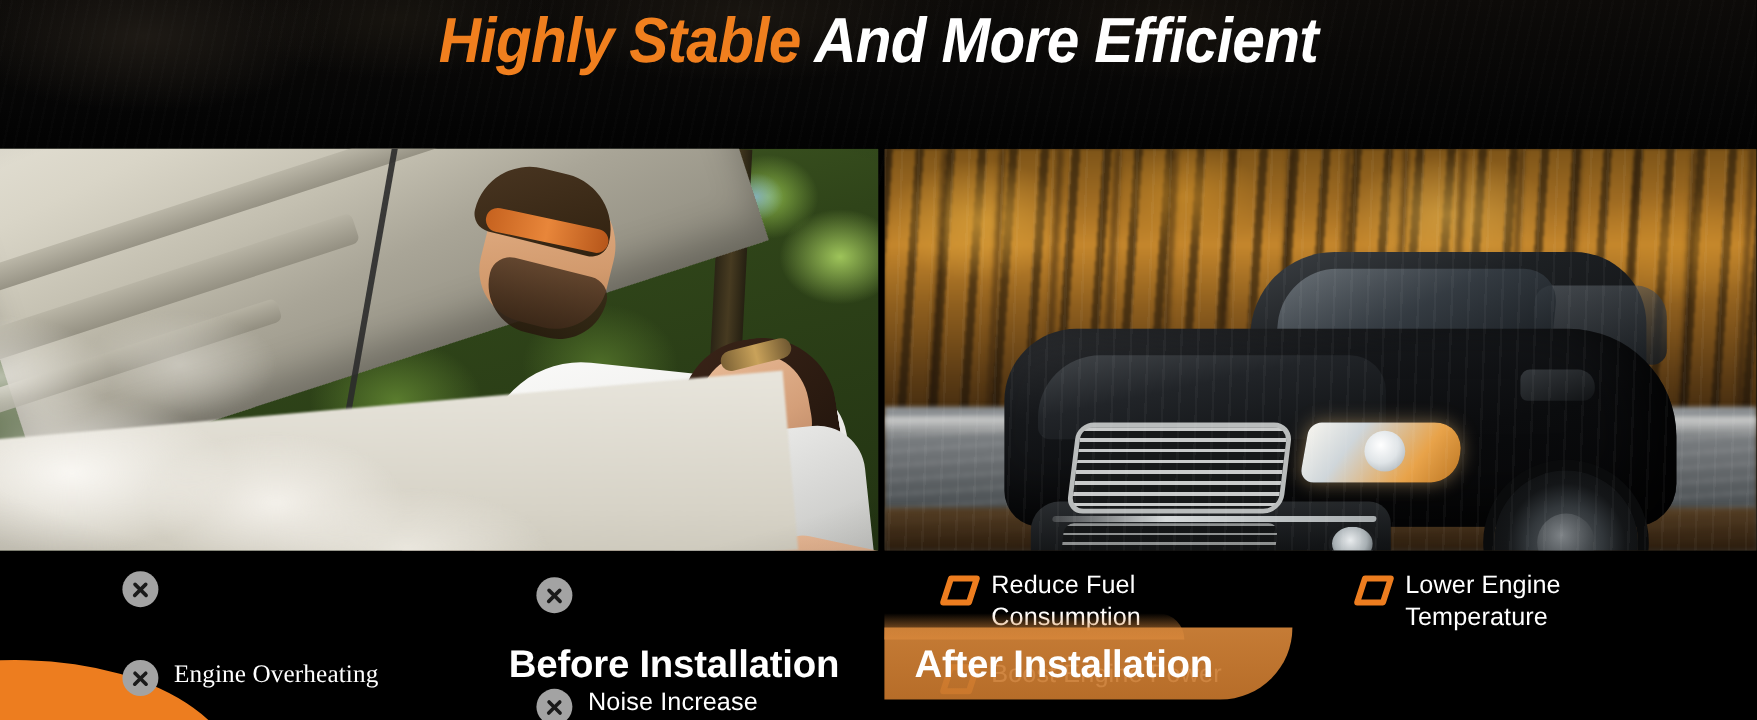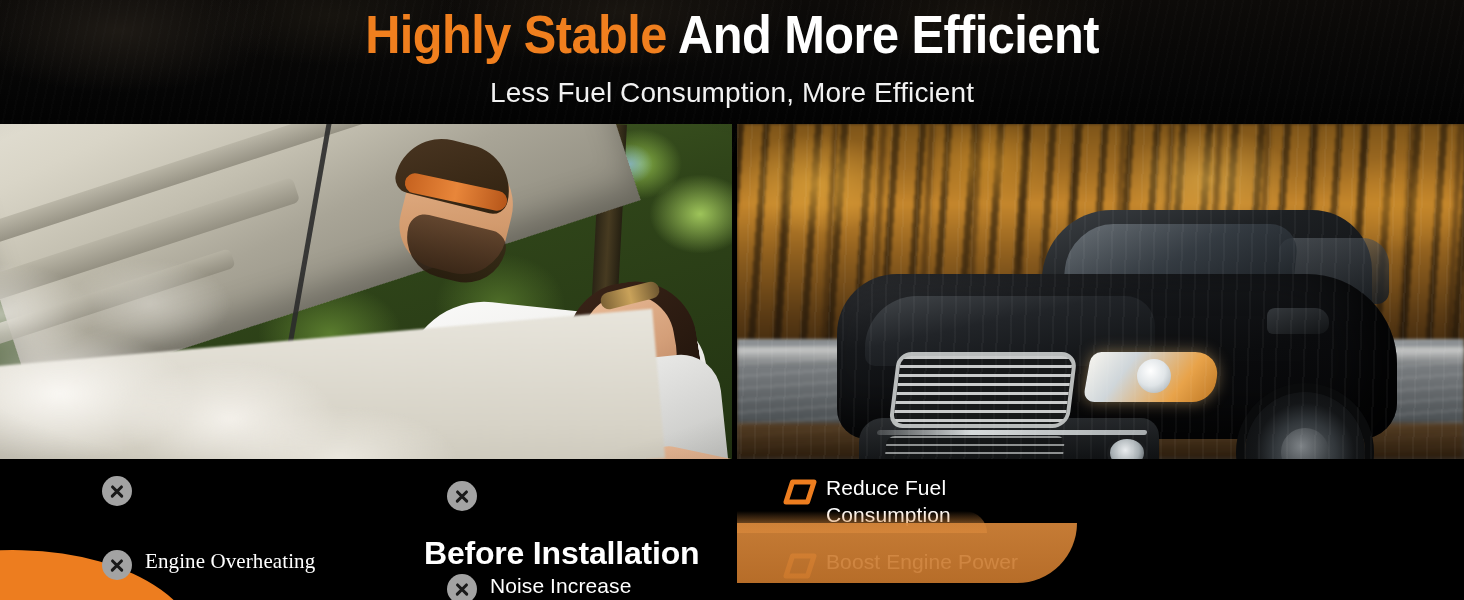--- a/index.html
+++ b/index.html
@@ -21,20 +21,21 @@
   }
 
   
   .header {
     position: absolute;
     left: 0; top: 0;
     width: 1464px;
     height: 156px;
     background: #020202;
     overflow: hidden;
+    font-style: italic;
   }
   
   .header-bg {
     position: absolute;
     inset: 0;
     background:
       radial-gradient(ellipse 220px 90px at 120px 30px, #1e1a15 0%, rgba(10,9,8,0) 70%),
       radial-gradient(ellipse 180px 70px at 330px 15px, #17140f 0%, rgba(10,9,8,0) 72%),
       radial-gradient(ellipse 260px 80px at 620px 12px, #191510 0%, rgba(8,8,8,0) 70%),
       radial-gradient(ellipse 200px 70px at 980px 18px, #16120d 0%, rgba(8,8,8,0) 70%),
@@ -524,21 +525,20 @@
 
 <div class="banner">
 
   <div class="header">
     <div class="header-bg"></div>
 
     <div class="headline">
       <span class="hl-accent">Highly Stable</span><span class="hl-white"> And More Efficient</span>
     </div>
 
-    <div class="subheadline">Less Fuel Consumption, More Efficient</div>
   </div>
 
   <div class="photos">
 
     <div class="photo left">
       <div class="scene-before">
         <div class="sb-forest"></div>
         <div class="sb-sky"></div>
         <div class="sb-trunk"></div>
         <div class="sb-hood"></div>
@@ -591,20 +591,21 @@
           <div class="sa-headlight-lens"></div>
           <div class="sa-foglight"></div>
         </div>
 
         <div class="sa-motion"></div>
       </div>
     </div>
 
     <div class="after-band"></div>
     <div class="label-before">Before Installation</div>
+    <div class="label-after">After Installation</div>
   </div>
 
   <div class="features">
     <div class="swoosh"></div>
   </div>
 
   <div class="feat-grid">
 
     <div class="feat c1">
       <span class="feat-ico">
@@ -634,20 +635,28 @@
 
     <div class="feat c3">
       <span class="feat-ico">
         <svg class="ico-rhomb" viewBox="0 0 34 26" xmlns="http://www.w3.org/2000/svg" aria-hidden="true">
           <path d="M9.5 3 H31 L24.5 23 H3 Z" fill="none" stroke="#ED7D1F" stroke-width="5" stroke-linejoin="round"></path>
         </svg>
       </span>
       <span class="feat-label">Reduce Fuel Consumption</span>
     </div>
 
+    <div class="feat c4">
+      <span class="feat-ico">
+        <svg class="ico-rhomb" viewBox="0 0 34 26" xmlns="http://www.w3.org/2000/svg" aria-hidden="true">
+          <path d="M9.5 3 H31 L24.5 23 H3 Z" fill="none" stroke="#ED7D1F" stroke-width="5" stroke-linejoin="round"></path>
+        </svg>
+      </span>
+      <span class="feat-label">Lower Engine Temperature</span>
+    </div>
 
     <div class="feat c3b">
       <span class="feat-ico">
         <svg class="ico-rhomb" viewBox="0 0 34 26" xmlns="http://www.w3.org/2000/svg" aria-hidden="true">
           <path d="M9.5 3 H31 L24.5 23 H3 Z" fill="none" stroke="#ED7D1F" stroke-width="5" stroke-linejoin="round"></path>
         </svg>
       </span>
       <span class="feat-label wide">Boost Engine Power</span>
     </div>
 

